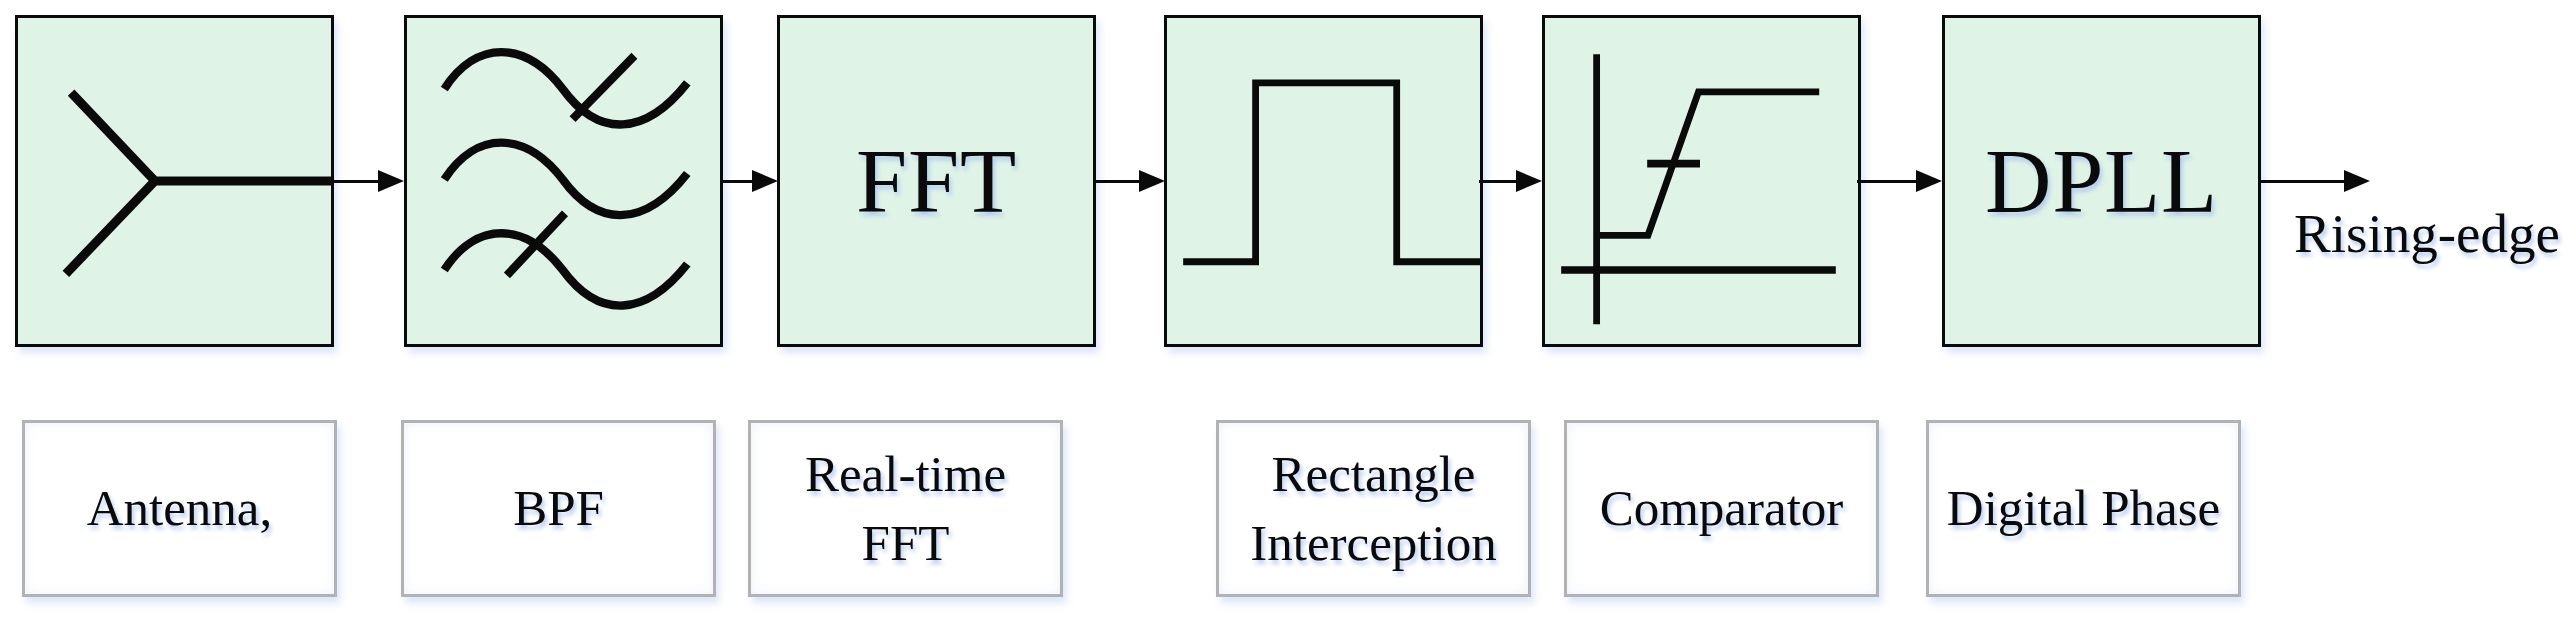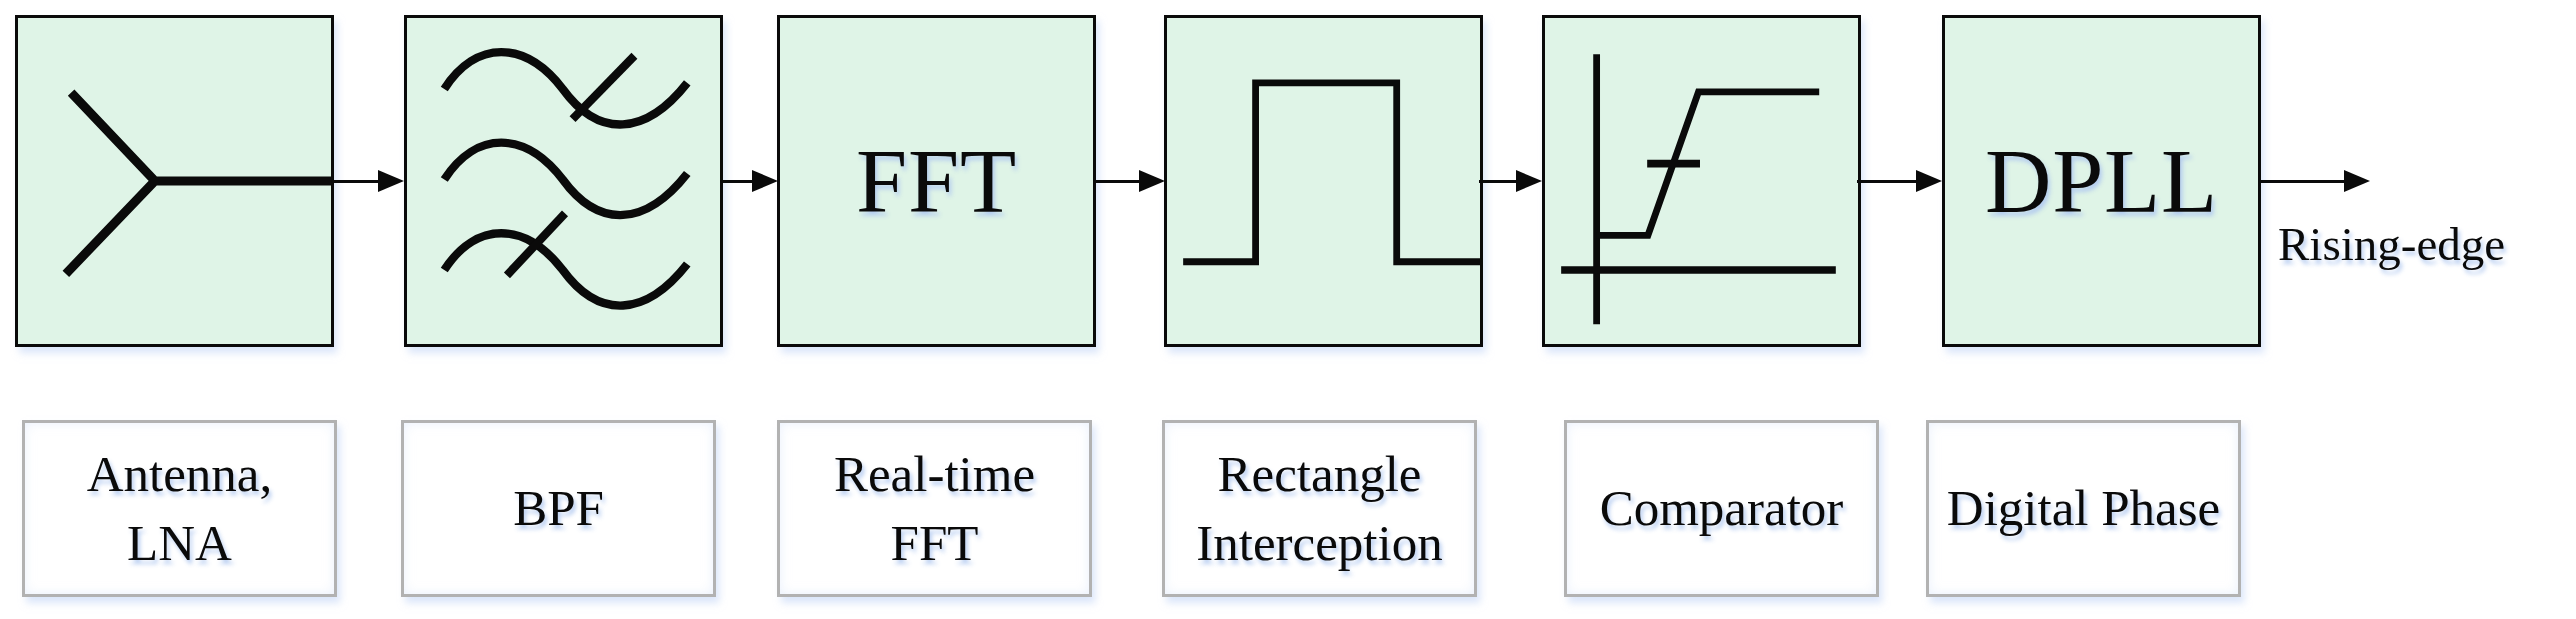--- a/index.html
+++ b/index.html
@@ -39,25 +39,25 @@
   .a5{left:1857px;width:85px}
   .a6{left:2261px;width:109px}
 
   
   .lbox{position:absolute;top:420px;width:315px;height:177px;
         background:var(--label-fill);border:3px solid var(--label-border);
         box-shadow:3.8px 6px 7.5px var(--glow), inset 0 0 10.6px rgba(215,228,250,0.55);
         display:flex;flex-direction:column;align-items:center;justify-content:center;
         font-size:51px;line-height:69px;text-align:center;
         text-shadow:2.3px 3.8px 4.5px rgba(175,200,240,0.9)}
-  .l1{left:22px}.l2{left:401px}.l3{left:777px}.l4{left:1162px}.l5{left:1564px}.l6{left:1926px}
+  .l1{left:22px}.l2{left:401px}.l3{left:748px}.l4{left:1216px}.l5{left:1564px}.l6{left:1926px}
 
   
-  .out-label{position:absolute;left:2278px;top:208px;width:298px;
-             font-size:47px;line-height:72px;text-align:left;
+  .out-label{position:absolute;left:2278px;top:198px;width:298px;
+             font-size:55px;line-height:72px;text-align:center;
              text-shadow:2.3px 3.8px 4.5px rgba(175,200,240,0.9)}
 </style>
 </head>
 <body>
 
 <div class="canvas">
 
   <div class="gbox g1">
     <svg width="319" height="332" viewBox="0 0 422 440">
       <path d="M74,103 L185,220 L67,343 M185,220 H422" fill="none" stroke="#0a0a0a" stroke-width="12"></path>
@@ -117,21 +117,20 @@
       <div class="shaft"></div>
       <div class="tip"></div>
     </div>
   <div class="arrow a6">
       <div class="shaft"></div>
       <div class="tip"></div>
     </div>
 
   <div class="lbox l1">
     <div>Antenna,</div>
-    <div>LNA</div>
   </div>
   <div class="lbox l2">
     <div>BPF</div>
     <div></div>
   </div>
   <div class="lbox l3">
     <div>Real-time</div>
     <div>FFT</div>
   </div>
   <div class="lbox l4">

